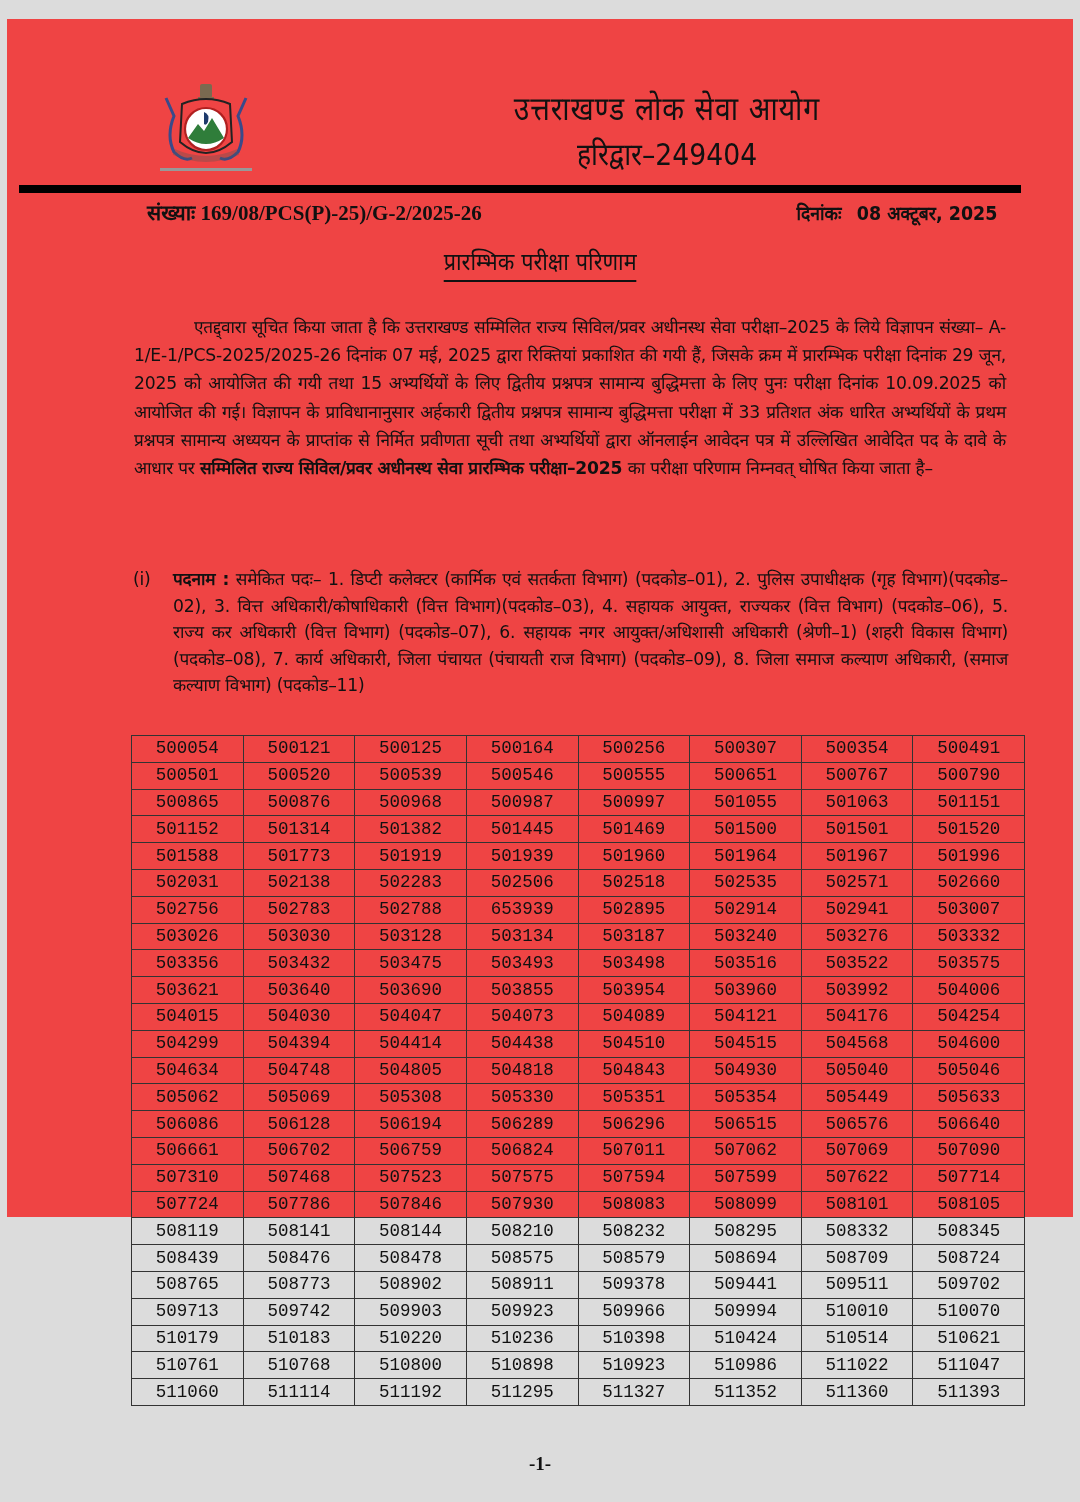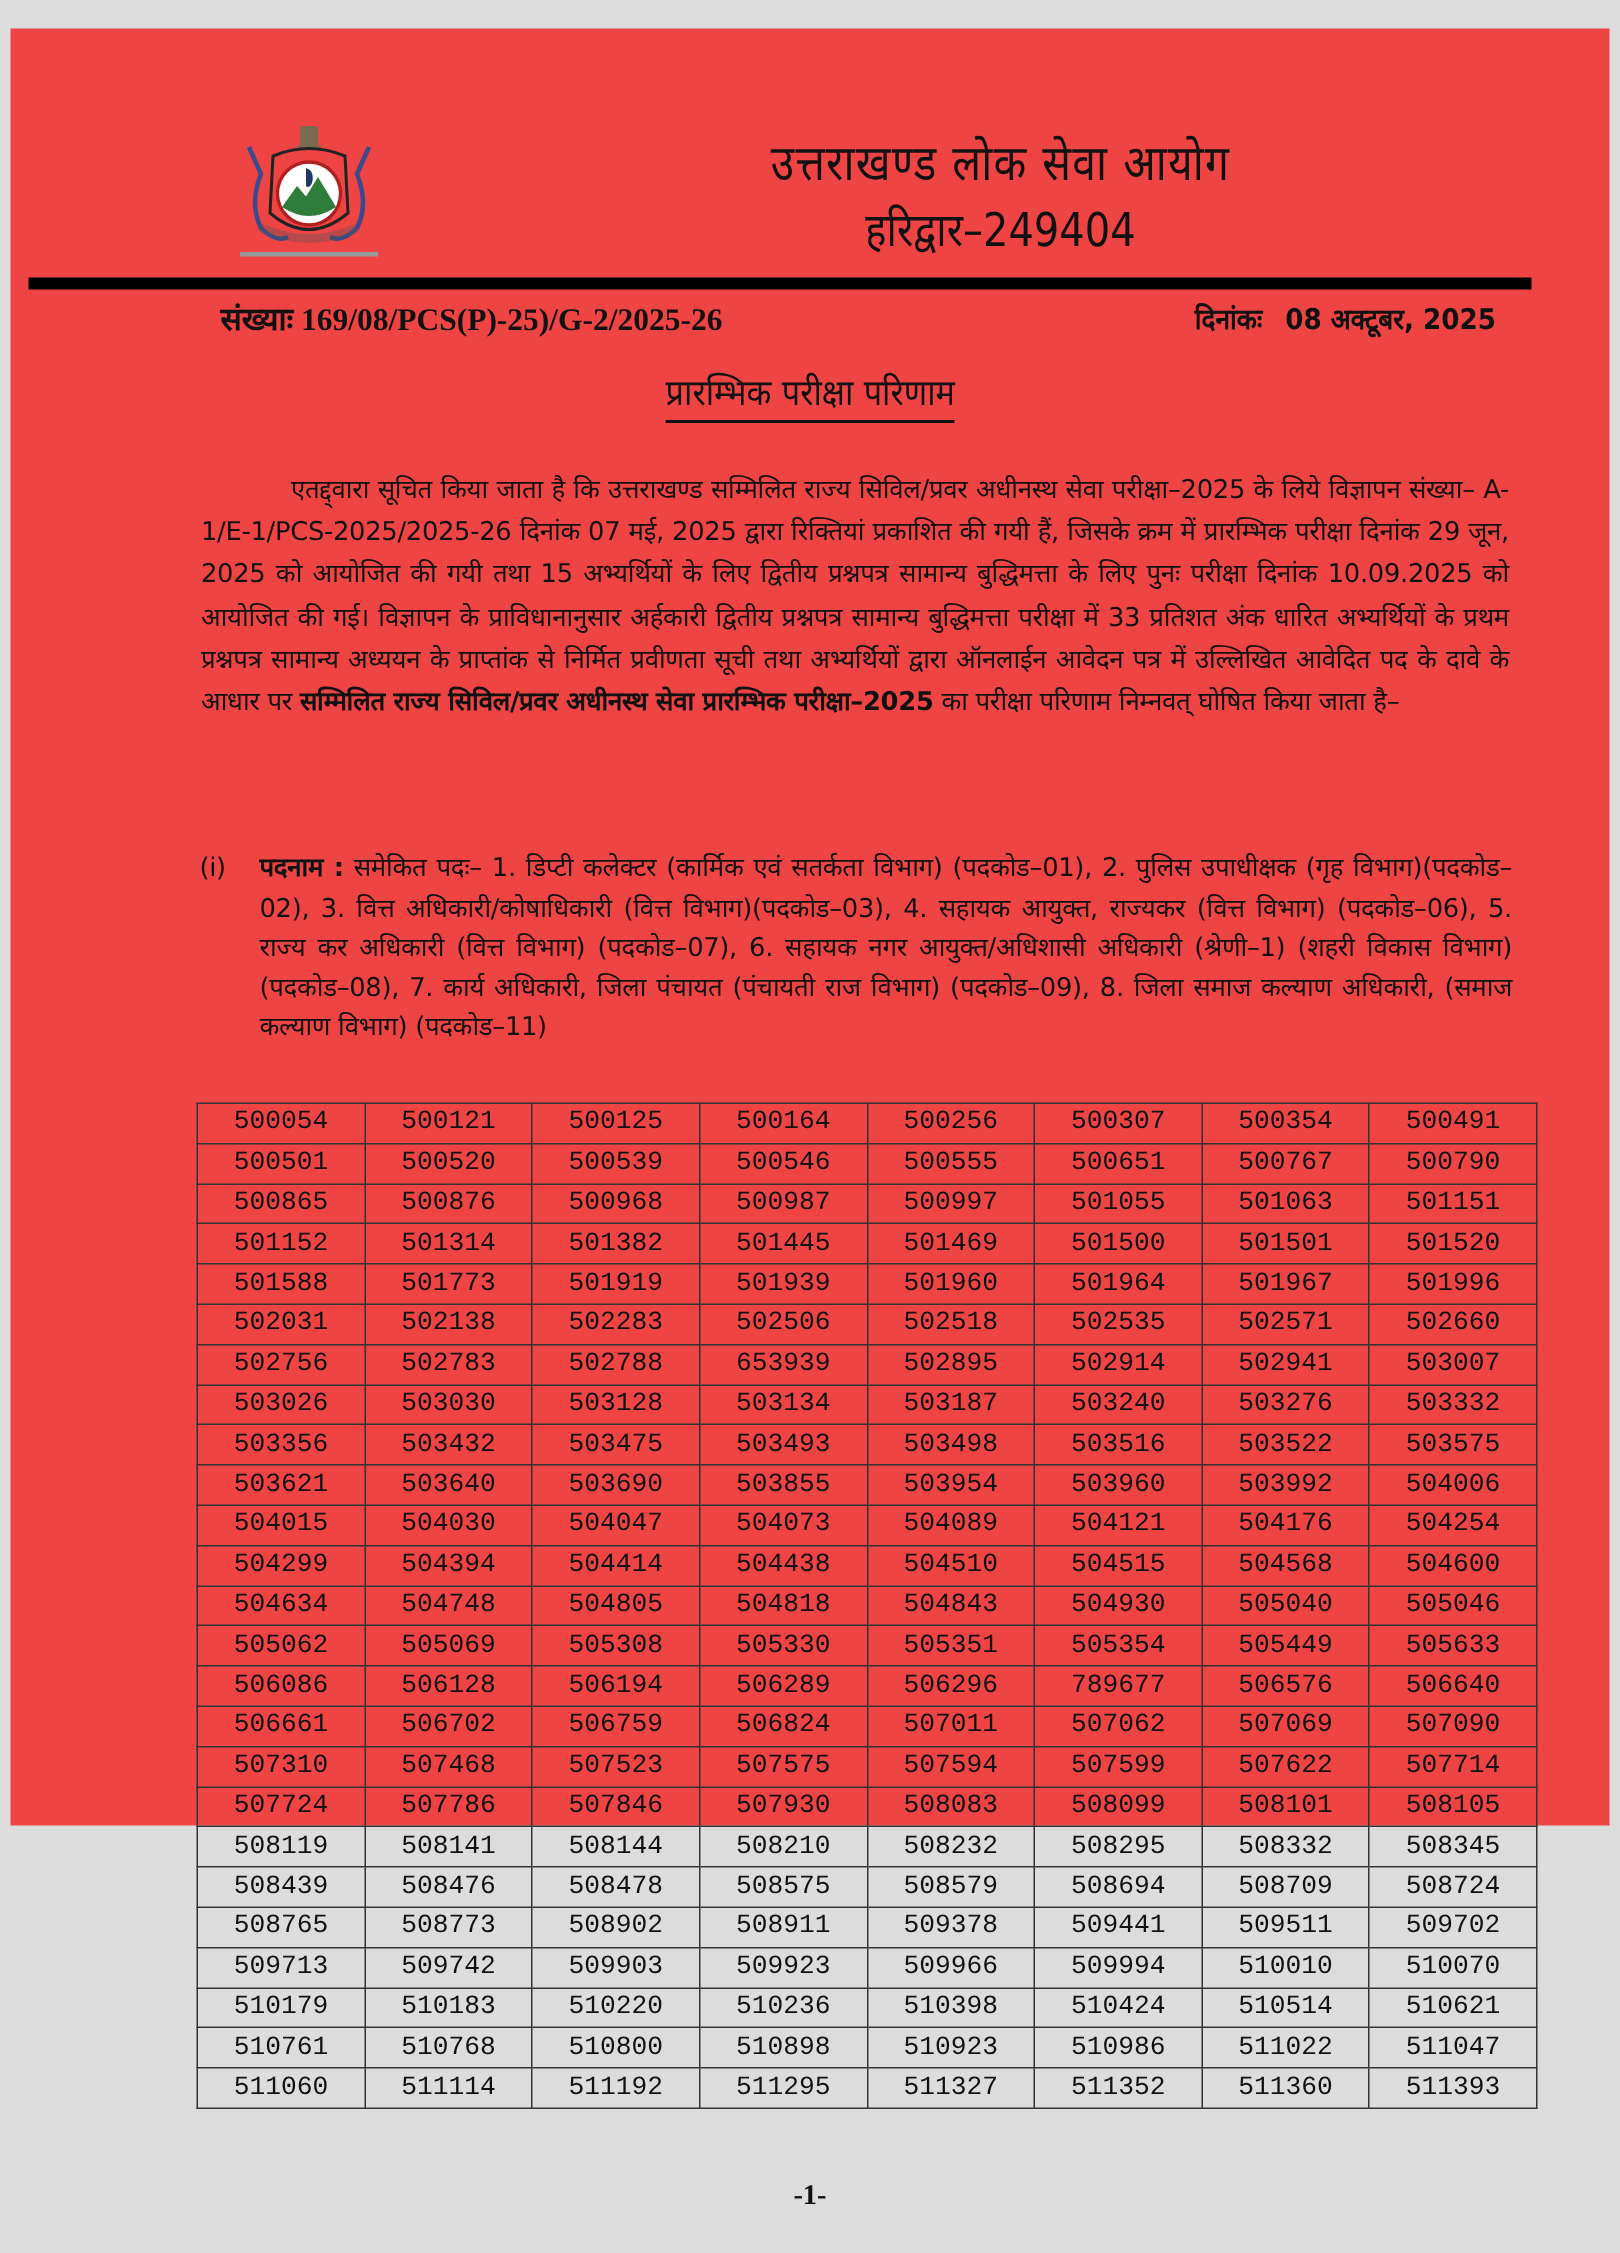--- a/index.html
+++ b/index.html
@@ -346,21 +346,21 @@
           <td>505354</td>
           <td>505449</td>
           <td>505633</td>
         </tr>
         <tr>
           <td>506086</td>
           <td>506128</td>
           <td>506194</td>
           <td>506289</td>
           <td>506296</td>
-          <td>789677</td>
+          <td>506515</td>
           <td>506576</td>
           <td>506640</td>
         </tr>
         <tr>
           <td>506661</td>
           <td>506702</td>
           <td>506759</td>
           <td>506824</td>
           <td>507011</td>
           <td>507062</td>

